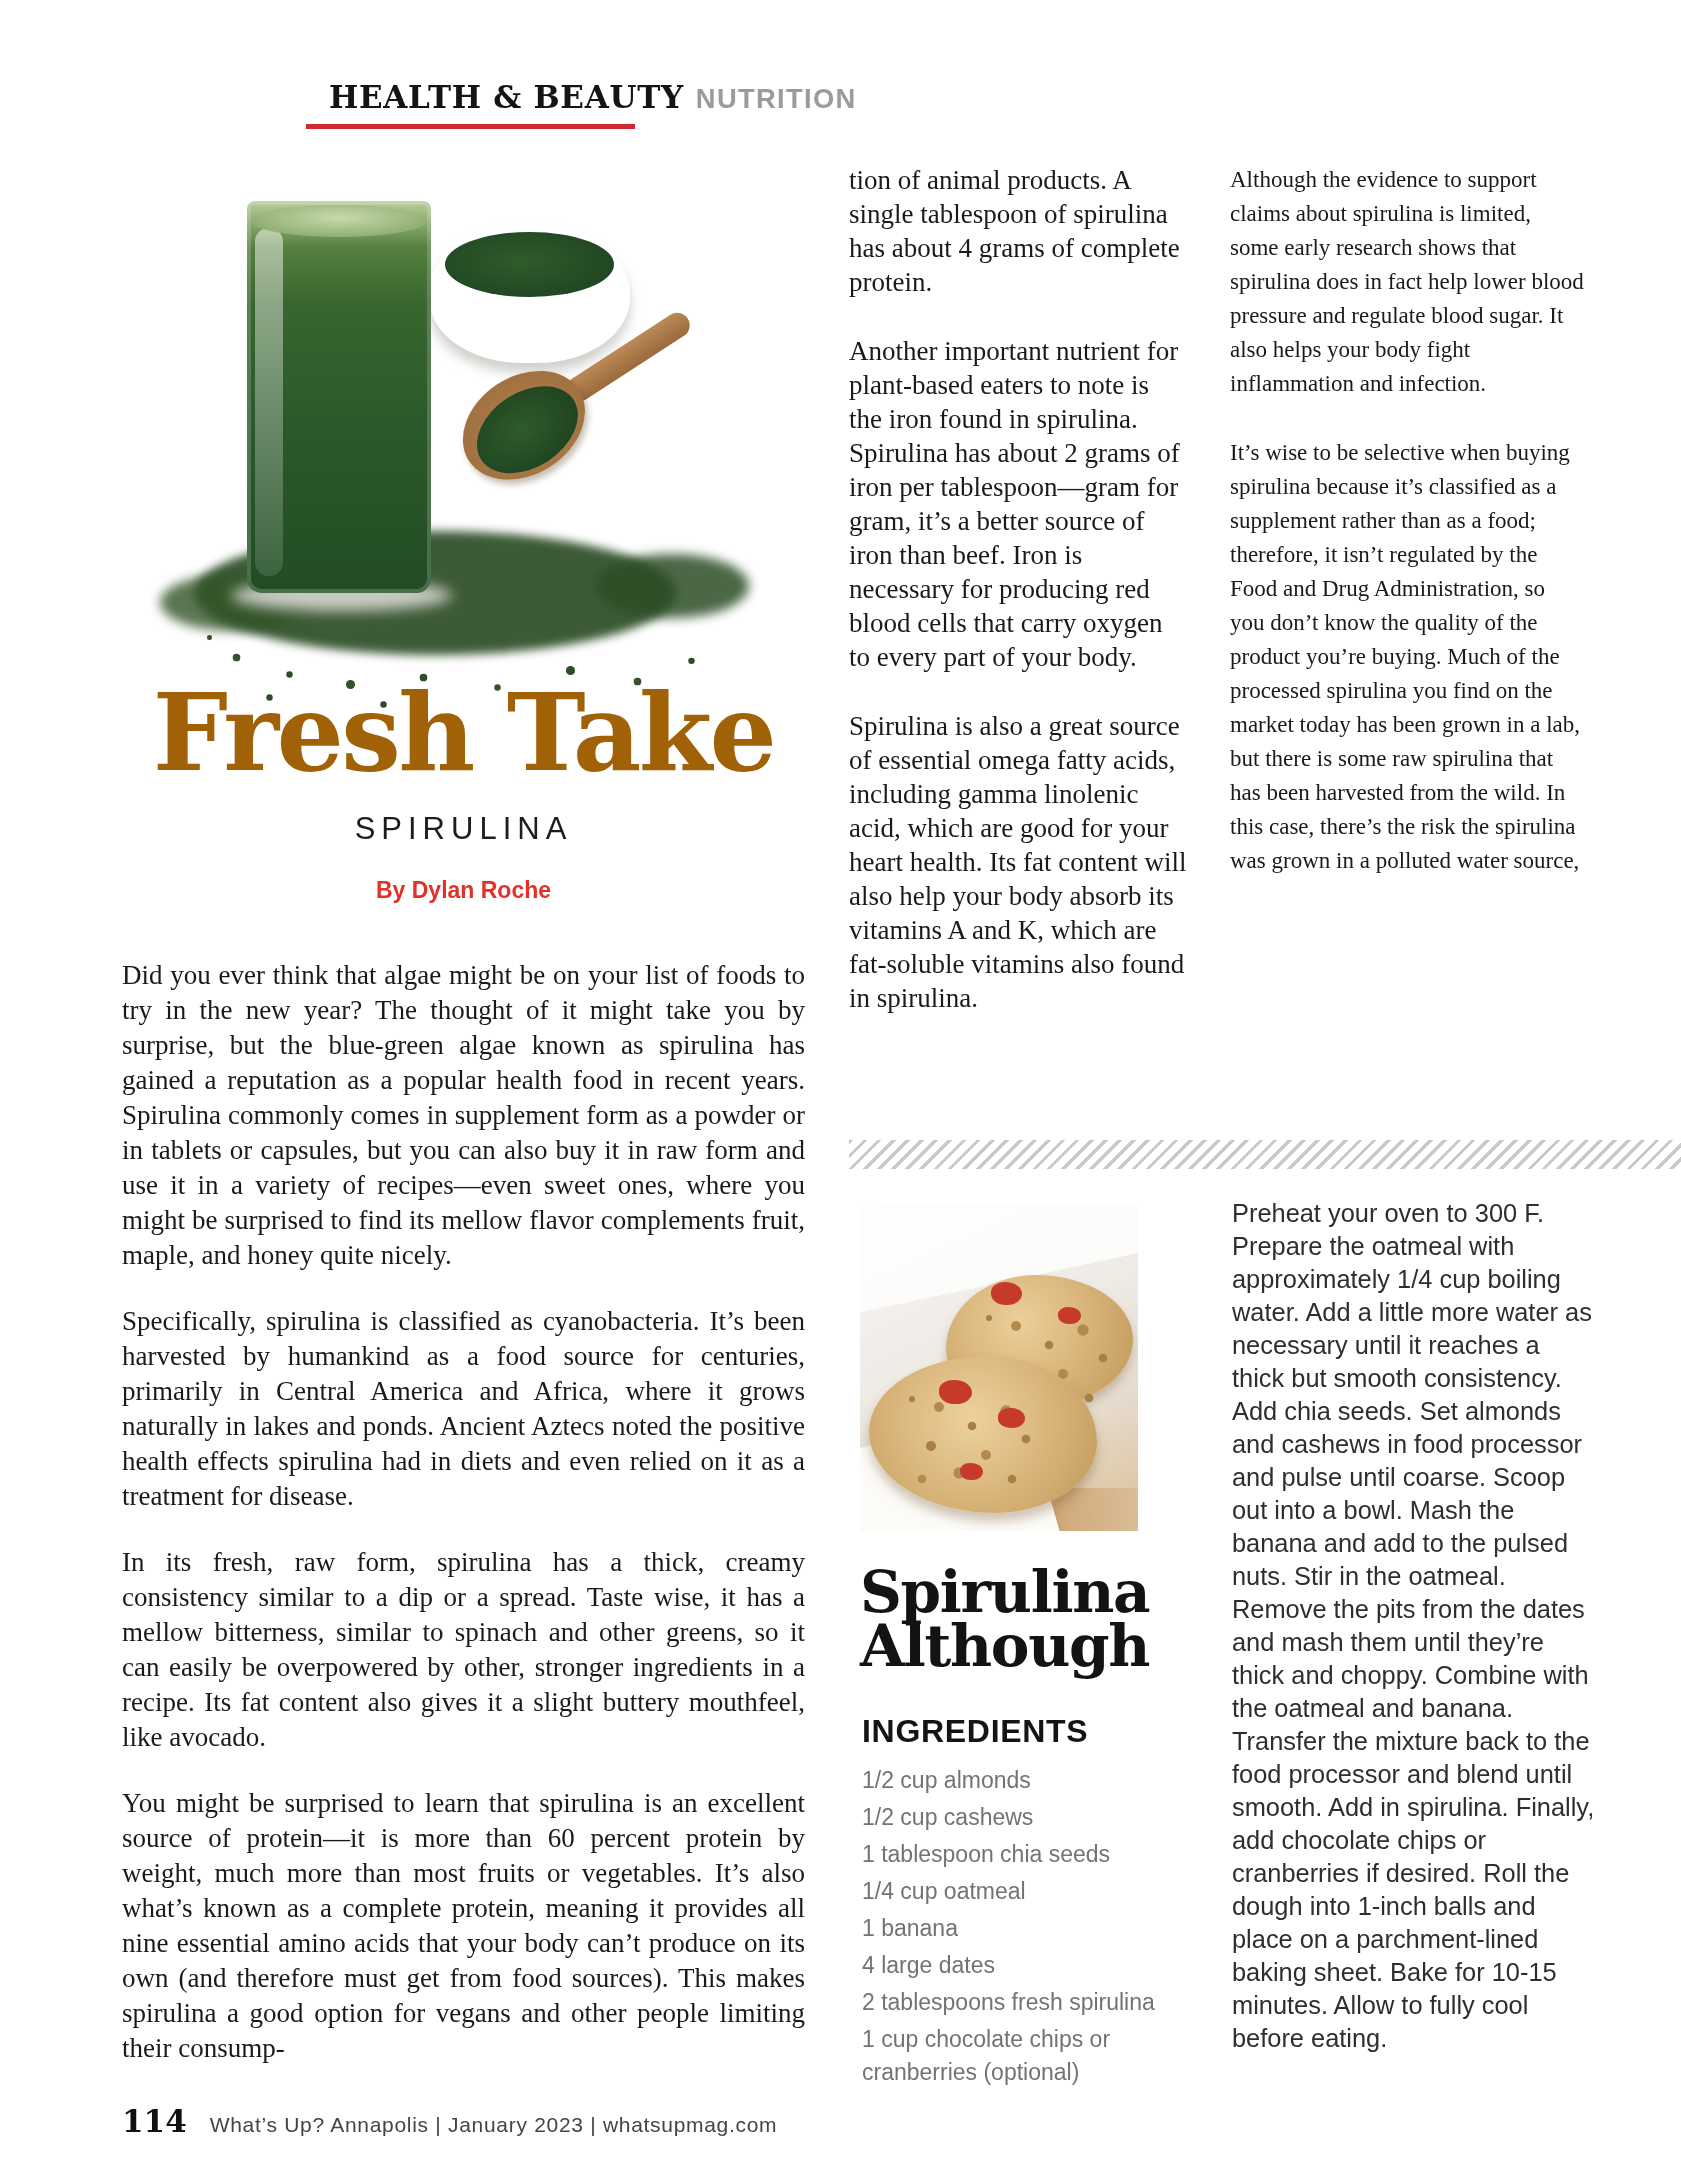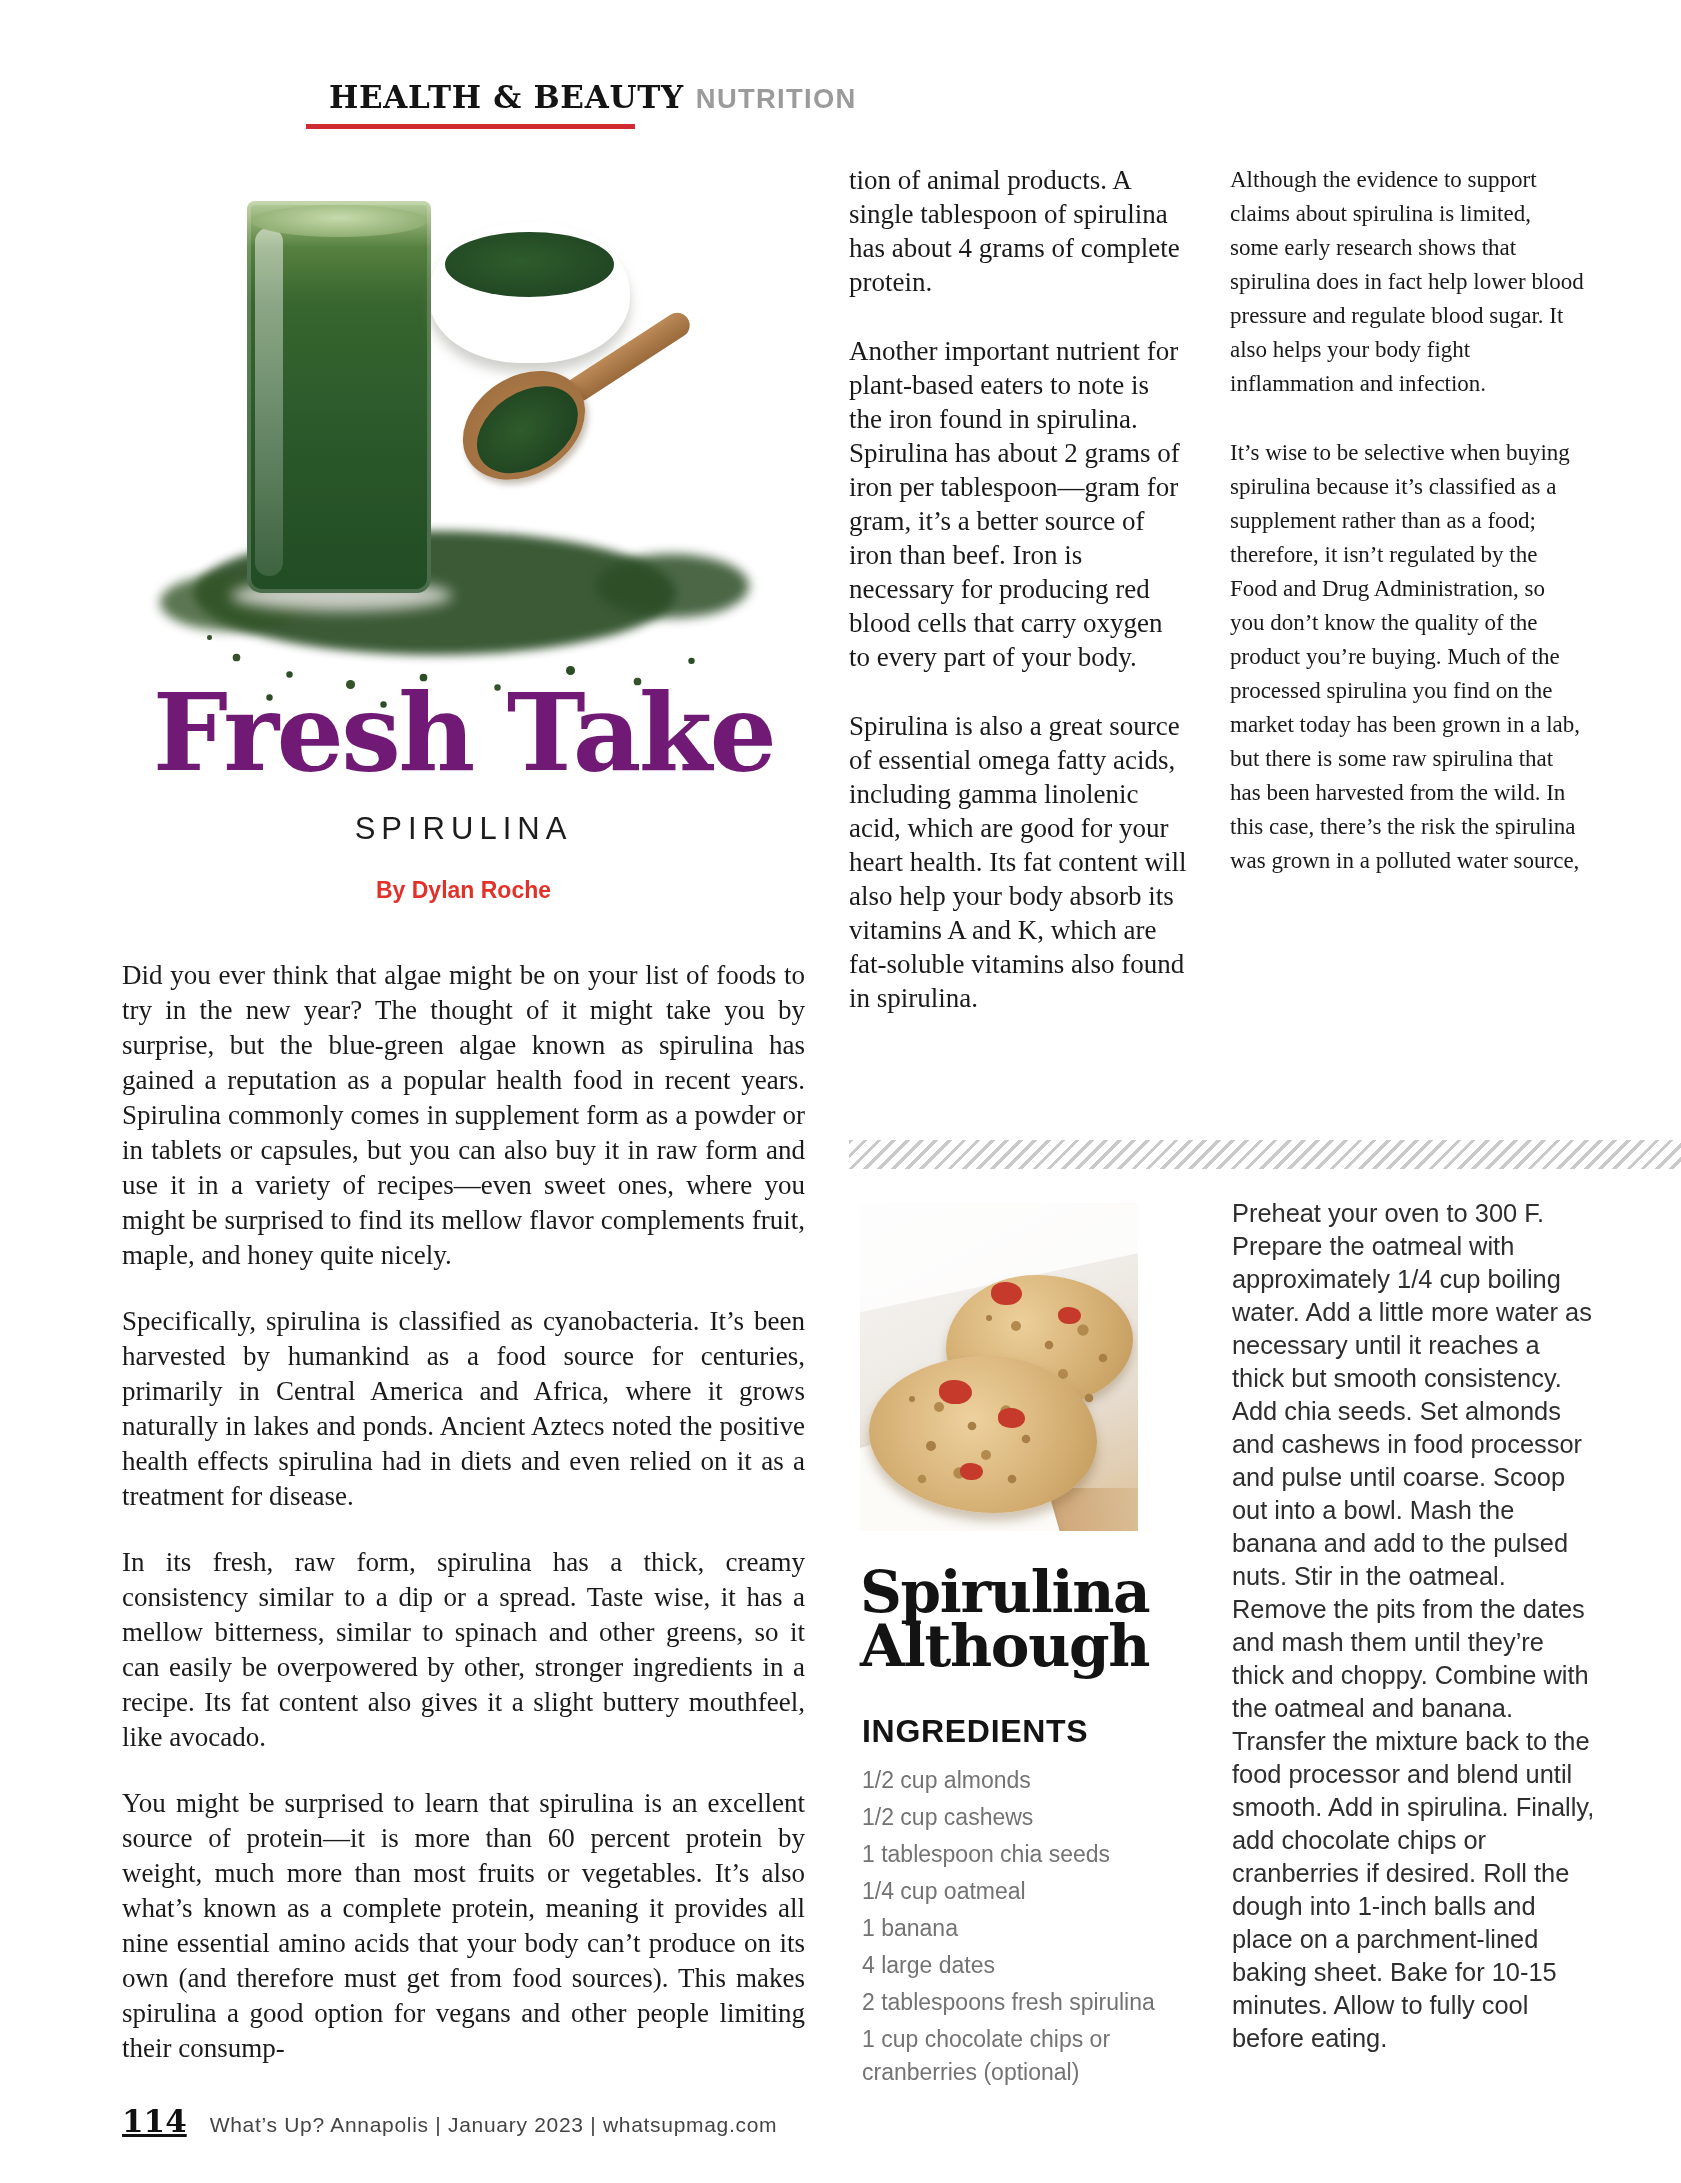--- a/index.html
+++ b/index.html
@@ -48,21 +48,21 @@
               background:radial-gradient(ellipse at 50% 55%,#b5824e 0%,#9a6a3c 100%);
               box-shadow:0 5.4px 6.7px rgba(90,70,40,.35);}
   .scoop-powder{position:absolute;left:10.7px;top:17.4px;width:110px;height:75px;border-radius:50%;
                 background:radial-gradient(ellipse at 45% 45%,#2f5c2b 0%,#1d4020 85%);}
   .scoop-handle{position:absolute;left:119px;top:44px;width:142px;height:25.4px;border-radius:12.7px;
                 background:linear-gradient(180deg,#bb8a57 0%,#9a6a3c 100%);}
 
   
   .headline{position:absolute;left:122px;top:677px;width:683px;text-align:center;}
   .headline .title{font-family:"DejaVu Serif",serif;font-weight:bold;font-size:106px;
-                   letter-spacing:-2.7px;line-height:1.05;color:#701a75;white-space:nowrap;}
+                   letter-spacing:-2.7px;line-height:1.05;color:#a16207;white-space:nowrap;}
   .headline .subtitle{font-family:"Liberation Sans",sans-serif;font-size:31px;letter-spacing:6px;
                       color:#1d1d1d;margin-top:23px;}
   .headline .byline{font-family:"Liberation Sans",sans-serif;font-weight:bold;font-size:23px;
                     color:#e23128;margin-top:29.4px;}
 
   
   .col{position:absolute;}
   .col p{margin:0 0 31px 0;}
   .col-left{left:122px;top:958px;width:683px;font-size:27px;line-height:35px;text-align:justify;}
   .col-mid{left:849px;top:163px;width:338px;font-size:27px;line-height:34px;}
@@ -109,21 +109,21 @@
     font-family:"Liberation Sans",sans-serif;font-weight:bold;font-size:32px;
     letter-spacing:0.7px;color:#141414;}
   .ingredients{position:absolute;left:862px;top:1764px;width:348px;
     font-family:"Liberation Sans",sans-serif;font-size:23px;line-height:33px;color:#737373;}
   .ingredients .ingredient{margin:0 0 4px 0;}
   .instructions{position:absolute;left:1232px;top:1197px;width:365px;
     font-family:"Liberation Sans",sans-serif;font-size:25.4px;line-height:33px;color:#2e2e2e;}
 
   
   .footer{position:absolute;left:122px;top:2103px;display:flex;align-items:baseline;gap:23px;}
-  .footer .pagenum{font-family:"DejaVu Serif",serif;font-weight:bold;font-size:31px;color:#111111;text-decoration:underline;}
+  .footer .pagenum{font-family:"DejaVu Serif",serif;font-weight:bold;font-size:31px;color:#111111;}
   .footer .credit{font-family:"Liberation Sans",sans-serif;font-size:21px;color:#444444;letter-spacing:0.7px;text-align:center;}
 </style>
 </head>
 <body>
 
 <div class="page">
 
   <div class="kicker">
     <span class="section">HEALTH &amp; BEAUTY</span><span class="subsection">NUTRITION</span>
   </div>

